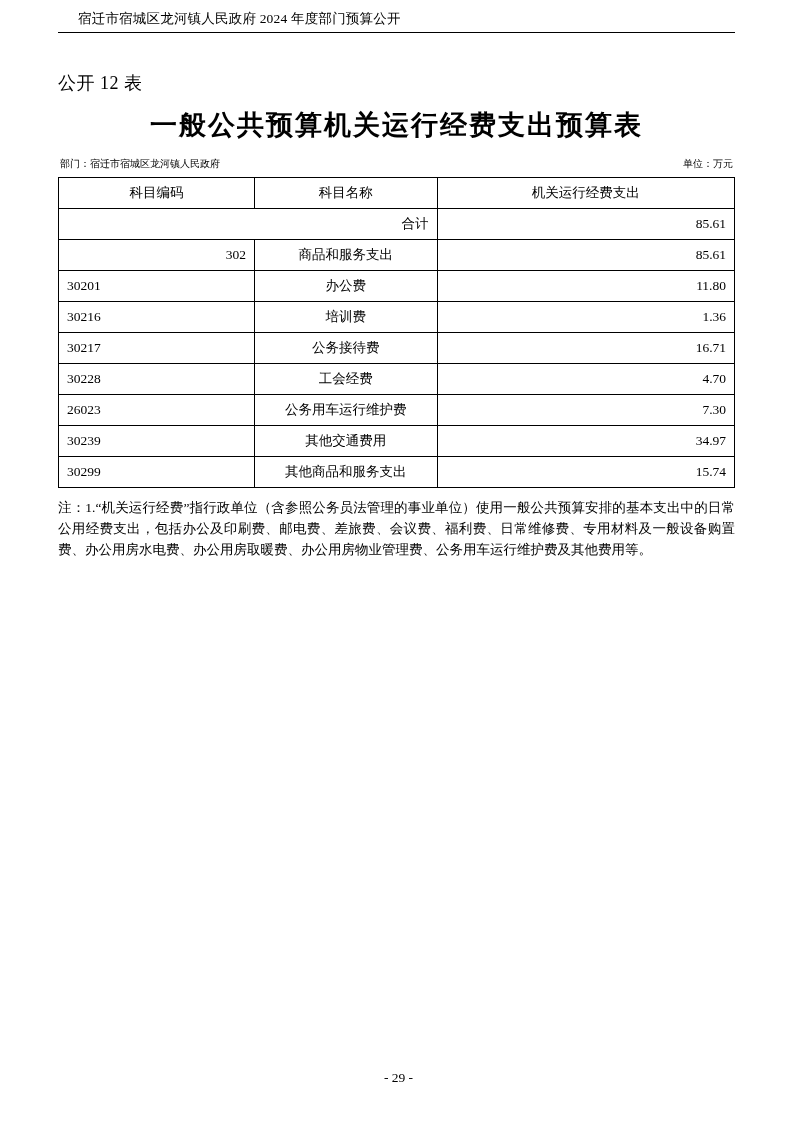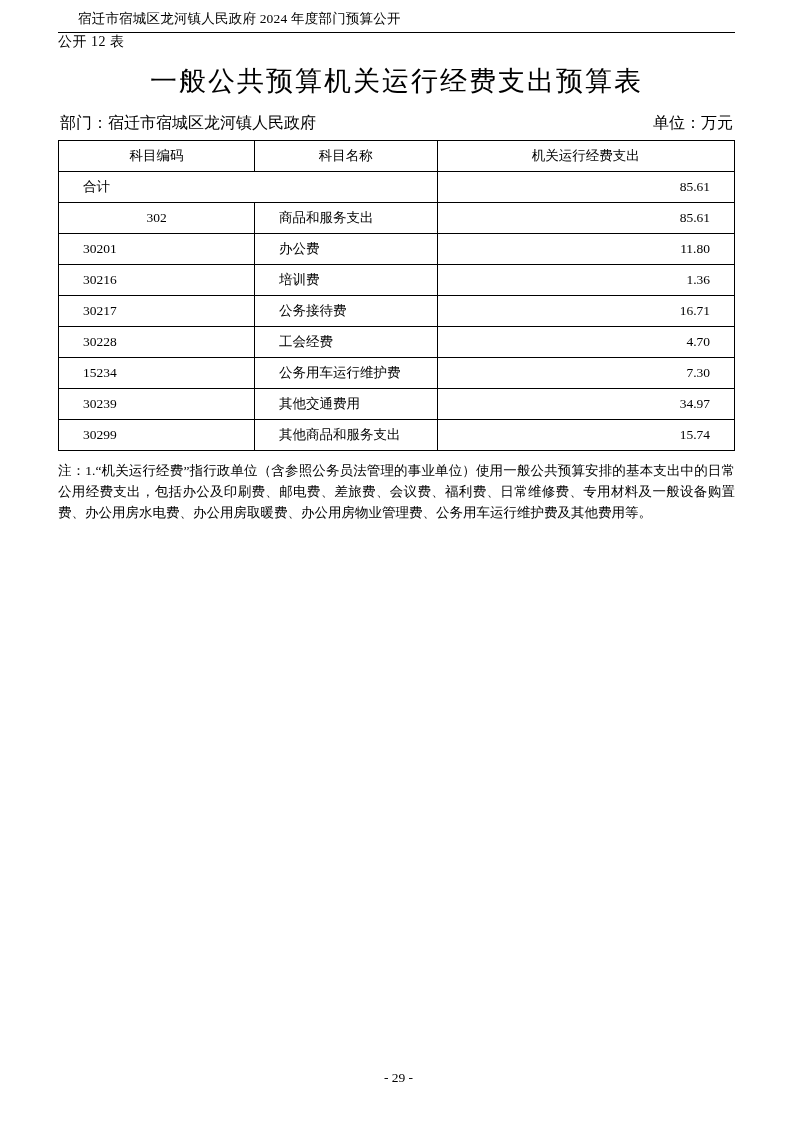--- a/index.html
+++ b/index.html
@@ -30,63 +30,64 @@
     letter-spacing: 0.2px;
     text-align: left;
     padding-left: 20px;
   }
   .header-rule {
     margin-top: 4px;
     border-bottom: 1.2px solid #000;
     width: 100%;
   }
   .sheet-label {
-    font-size: 14px;
+    margin-top: 38px;
+    font-size: 18px;
     letter-spacing: 0.5px;
   }
   .doc-title {
     margin-top: 12px;
     text-align: center;
     font-size: 27px;
-    font-weight: normal;
+    font-weight: bold;
     letter-spacing: 2px;
     font-family: "Liberation Sans", sans-serif;
   }
   .meta-row {
     margin-top: 14px;
     display: flex;
     justify-content: space-between;
-    font-size: 16px;
+    font-size: 10px;
     padding: 0 2px;
     text-align: center;
   }
   table.budget {
     margin-top: 6px;
     border-collapse: collapse;
     width: 100%;
     table-layout: fixed;
     font-size: 13.5px;
   }
   table.budget td, table.budget th {
     border: 1px solid #000;
     height: 26px;
-    padding: 2px 24px;
+    padding: 2px 8px;
     font-weight: normal;
     vertical-align: middle;
   }
   .col-code { width: 29%; }
   .col-name { width: 27%; }
   .col-amt  { width: 44%; }
   .th-center { text-align: center; }
   .cell-total-label {
-    text-align: left;
+    text-align: right;
   }
-  .cell-code-lvl1 { text-align: center; padding-left: 10px; }
+  .cell-code-lvl1 { text-align: right; padding-left: 10px; }
   .cell-code-lvl2 { text-align: left; padding-left: 28px; }
-  .cell-name { text-align: left; padding-left: 12px; }
+  .cell-name { text-align: center; padding-left: 12px; }
   .cell-amt { text-align: right; padding-right: 12px; }
   .notes {
     margin-top: 10px;
     font-size: 13.5px;
     line-height: 1.55;
     font-weight: normal;
     font-family: "Liberation Serif", serif;
     text-align: justify;
   }
   .page-number {
@@ -152,21 +153,21 @@
         <td class="cell-code-lvl2">30217</td>
         <td class="cell-name">公务接待费</td>
         <td class="cell-amt">16.71</td>
       </tr>
       <tr>
         <td class="cell-code-lvl2">30228</td>
         <td class="cell-name">工会经费</td>
         <td class="cell-amt">4.70</td>
       </tr>
       <tr>
-        <td class="cell-code-lvl2">15234</td>
+        <td class="cell-code-lvl2">26023</td>
         <td class="cell-name">公务用车运行维护费</td>
         <td class="cell-amt">7.30</td>
       </tr>
       <tr>
         <td class="cell-code-lvl2">30239</td>
         <td class="cell-name">其他交通费用</td>
         <td class="cell-amt">34.97</td>
       </tr>
       <tr>
         <td class="cell-code-lvl2">30299</td>

